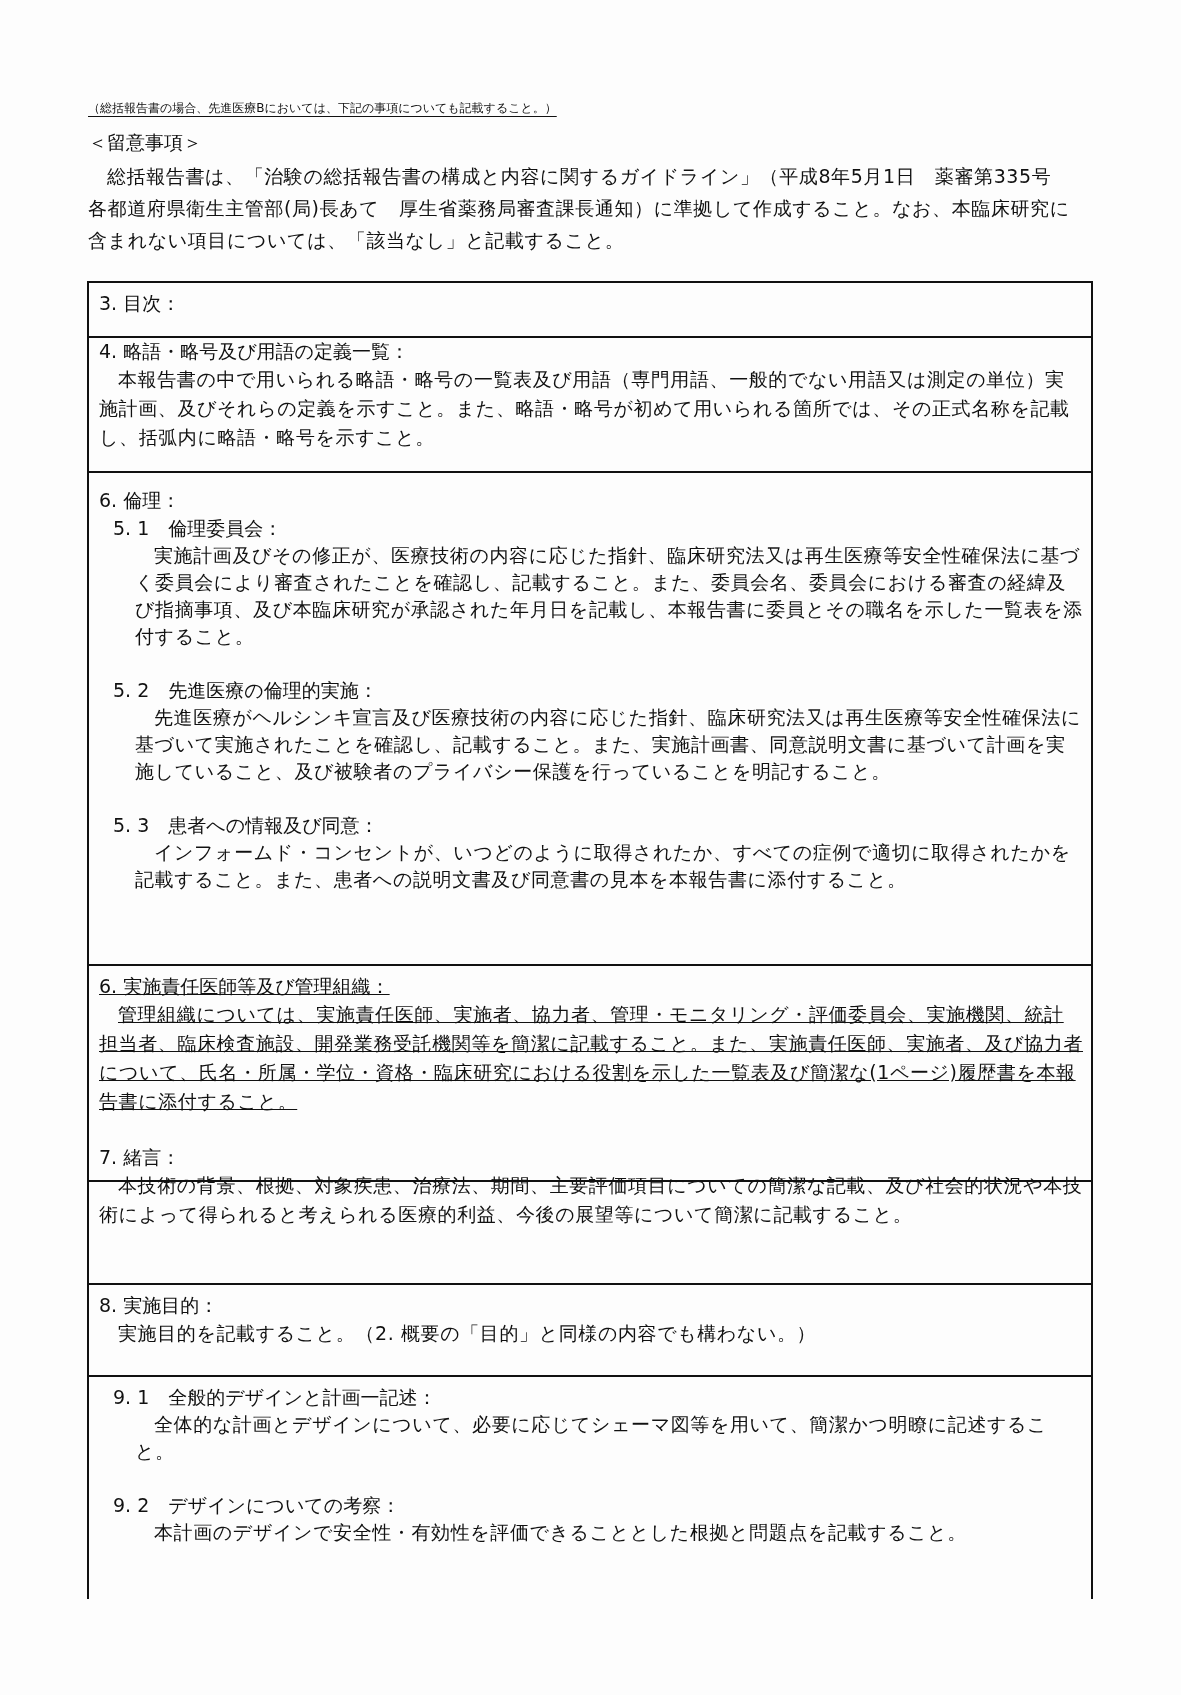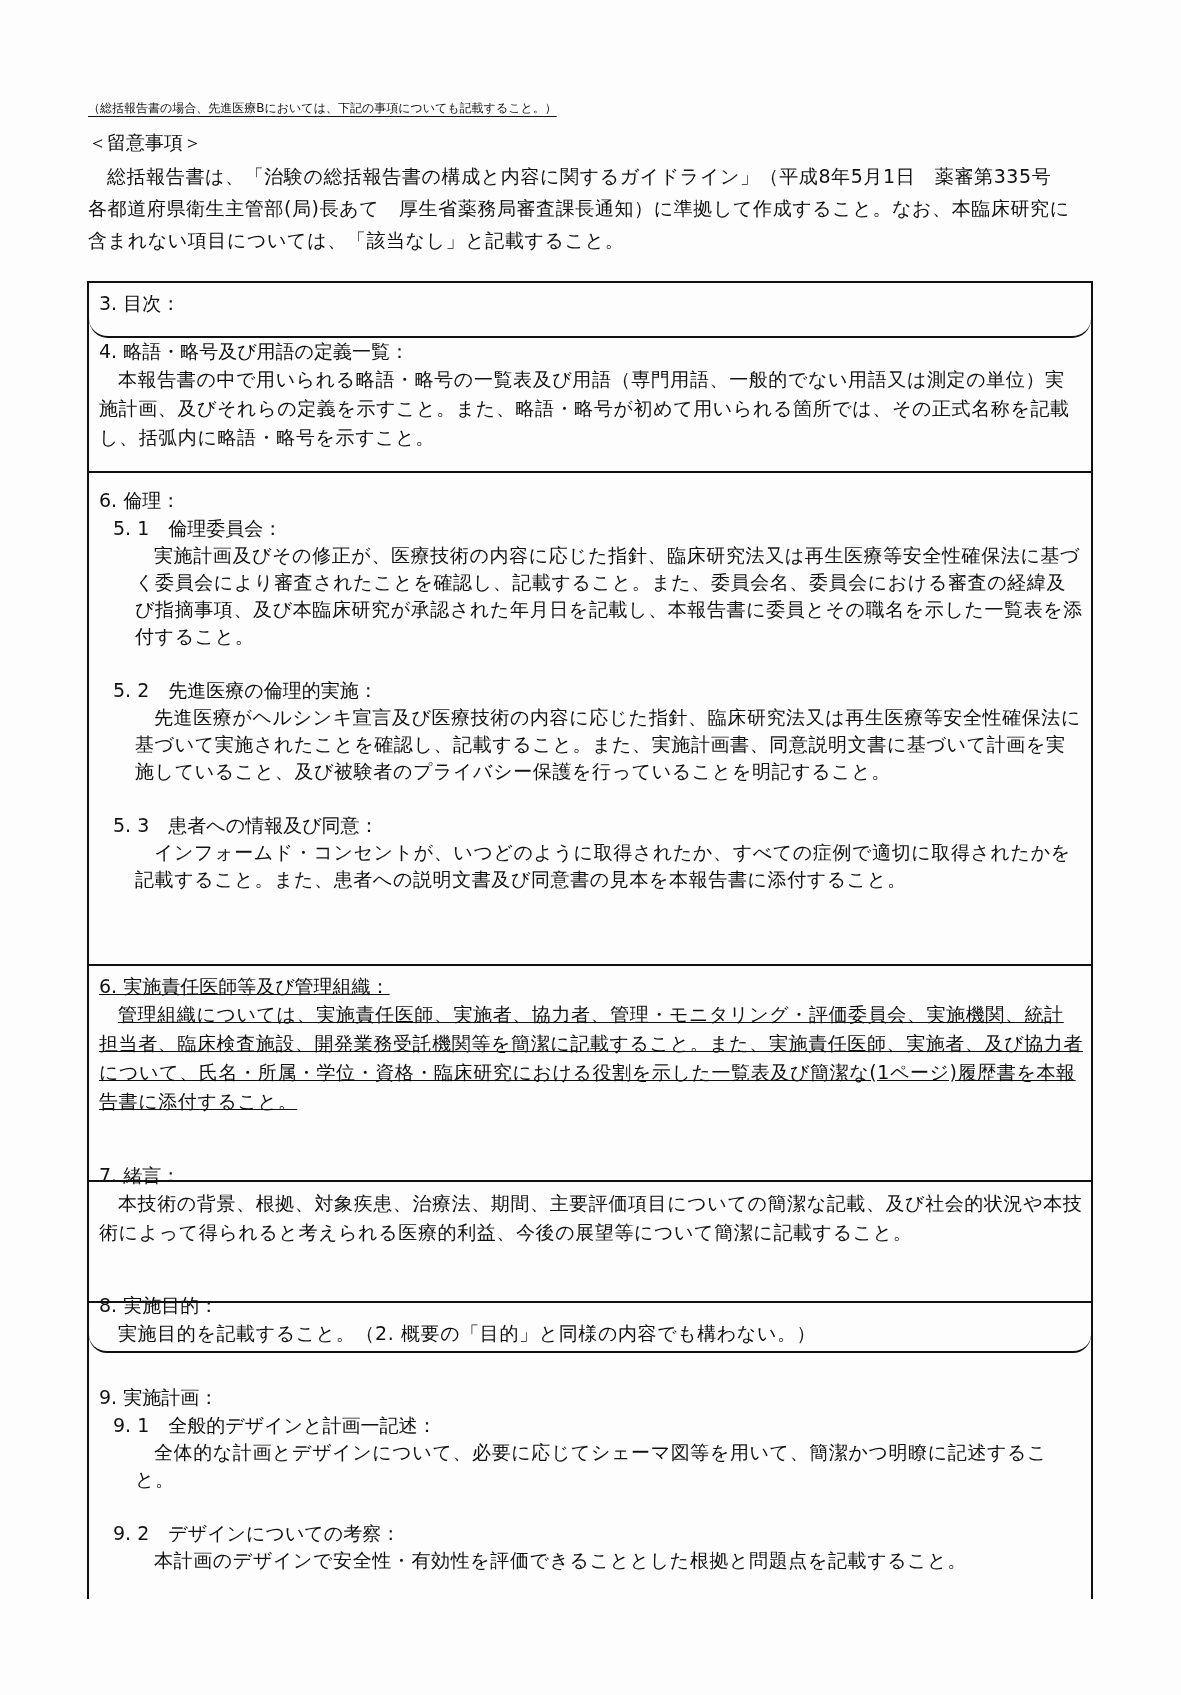--- a/index.html
+++ b/index.html
@@ -94,21 +94,21 @@
 
 <div class="page">
 
   <div class="header-note">（総括報告書の場合、先進医療Bにおいては、下記の事項についても記載すること。）</div>
 
   <div class="notes-heading">＜留意事項＞</div>
   <div class="notes-body">総括報告書は、「治験の総括報告書の構成と内容に関するガイドライン」（平成8年5月1日　薬審第335号　各都道府県衛生主管部(局)長あて　厚生省薬務局審査課長通知）に準拠して作成すること。なお、本臨床研究に含まれない項目については、「該当なし」と記載すること。</div>
 
   <div class="outline-table">
 
-    <div class="row" style="top:0; height:55px;border-radius:19px;">
+    <div class="row" style="top:0; height:55px;">
       <div class="sec-title">3. 目次：</div>
     </div>
 
     <div class="row" style="top:48px; height:142px;">
       <div class="sec-title">4. 略語・略号及び用語の定義一覧：</div>
       <div class="sec-body">本報告書の中で用いられる略語・略号の一覧表及び用語（専門用語、一般的でない用語又は測定の単位）実施計画、及びそれらの定義を示すこと。また、略語・略号が初めて用いられる箇所では、その正式名称を記載し、括弧内に略語・略号を示すこと。</div>
     </div>
 
     <div class="row" style="top:197px; height:486px;">
       <div class="sec-title">6. 倫理：</div>
@@ -126,32 +126,31 @@
         <div class="sub-title">5. 3　患者への情報及び同意：</div>
         <div class="sub-body">インフォームド・コンセントが、いつどのように取得されたか、すべての症例で適切に取得されたかを記載すること。また、患者への説明文書及び同意書の見本を本報告書に添付すること。</div>
       </div>
     </div>
 
     <div class="row" style="top:683px; height:216px;text-decoration:underline;">
       <div class="sec-title">6. 実施責任医師等及び管理組織：</div>
       <div class="sec-body">管理組織については、実施責任医師、実施者、協力者、管理・モニタリング・評価委員会、実施機関、統計担当者、臨床検査施設、開発業務受託機関等を簡潔に記載すること。また、実施責任医師、実施者、及び協力者について、氏名・所属・学位・資格・臨床研究における役割を示した一覧表及び簡潔な(1ページ)履歴書を本報告書に添付すること。</div>
     </div>
 
-    <div class="row" style="top:872px; height:148px;">
+    <div class="row" style="top:854px; height:148px;">
       <div class="sec-title">7. 緒言：</div>
       <div class="sec-body">本技術の背景、根拠、対象疾患、治療法、期間、主要評価項目についての簡潔な記載、及び社会的状況や本技術によって得られると考えられる医療的利益、今後の展望等について簡潔に記載すること。</div>
     </div>
 
-    <div class="row" style="top:1002px; height:68px;border-radius:18px;">
+    <div class="row" style="top:1002px; height:92px;">
       <div class="sec-title">8. 実施目的：</div>
       <div class="sec-body">実施目的を記載すること。（2. 概要の「目的」と同様の内容でも構わない。）</div>
     </div>
 
     <div class="row last" style="top:1094px; height:224px;">
-      <div class="sec-title">9. 実施計画：</div>
       <div class="sub">
         <div class="sub-title">9. 1　全般的デザインと計画一記述：</div>
         <div class="sub-body">全体的な計画とデザインについて、必要に応じてシェーマ図等を用いて、簡潔かつ明瞭に記述すること。</div>
       </div>
       <div class="gap"></div>
       <div class="sub">
         <div class="sub-title">9. 2　デザインについての考察：</div>
         <div class="sub-body">本計画のデザインで安全性・有効性を評価できることとした根拠と問題点を記載すること。</div>
       </div>
     </div>

